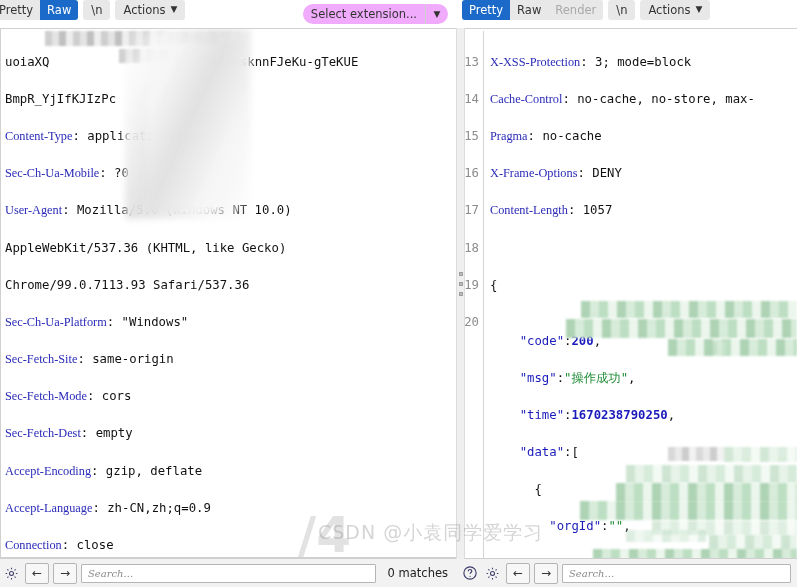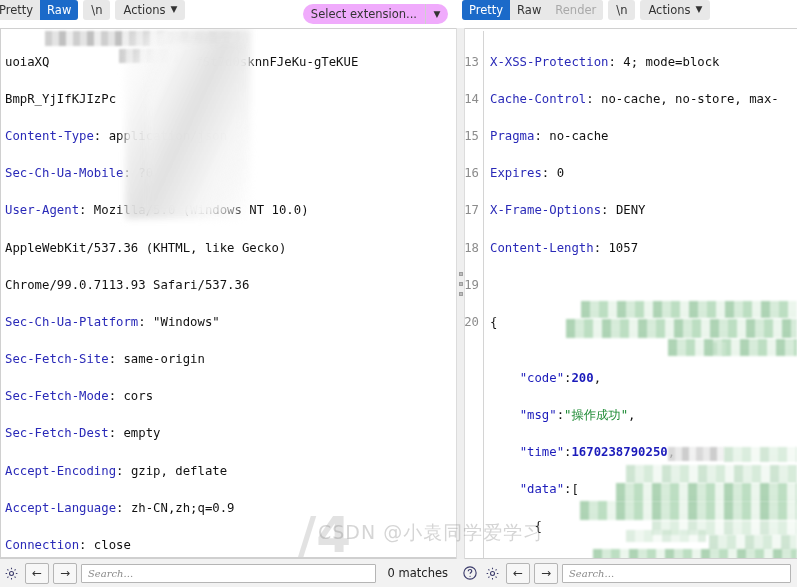--- a/index.html
+++ b/index.html
@@ -49,21 +49,21 @@
   .pane{position:relative;overflow:hidden;background:#fff;box-sizing:border-box;}
   .pane.left{width:456px;border:1px solid #d0d0d0;border-top:1px solid #d0d0d0;border-right:none;}
   .pane.right{width:341px;border-top:1px solid #d0d0d0;}
 
   .codewrap{position:relative;height:100%;overflow:hidden;}
   .code{
     font-family:"DejaVu Sans Mono","Liberation Mono",monospace;
     font-size:12.3px;line-height:18.6px;white-space:pre;
     color:#111;
   }
-  .code .hk{color:#2a2ab8;}     
+  .code .hk{color:#2a2ab8;font-family:Liberation Serif, serif;}     
   .code .hv{color:#111;}     
   .code .jp{color:#111;}        
   .code .rk{color:#1b1bbb;}     
   .code .rs{color:#1c8a33;}     
   .code .rn{color:#1b1bbb;font-weight:bold;}    
 
   .left-lines{padding:5px 0 0 4px;}
 
   
   .rpane-grid{display:flex;height:100%;}
@@ -217,24 +217,23 @@
 <div>15</div>
 <div>16</div>
 <div>17</div>
 <div>18</div>
 <div>19</div>
 <div>20</div>
         </div>
         <div class="gutter-rule"></div>
 
         <div class="code rcode">
-<div><span class="hk">X-XSS-Protection</span><span class="hv">: </span><span class="hv">4; mode=block</span></div>
+<div><span class="hk">X-XSS-Protection</span><span class="hv">: </span><span class="hv">3; mode=block</span></div>
 <div><span class="hk">Cache-Control</span><span class="hv">: </span><span class="hv">no-cache, no-store, max-</span></div>
 <div><span class="hk">Pragma</span><span class="hv">: </span><span class="hv">no-cache</span></div>
-<div><span class="hk">Expires</span><span class="hv">: </span><span class="hv">0</span></div>
 <div><span class="hk">X-Frame-Options</span><span class="hv">: </span><span class="hv">DENY</span></div>
 <div><span class="hk">Content-Length</span><span class="hv">: </span><span class="hv">1057</span></div>
 <div>&nbsp;</div>
 <div><span class="jp">{</span></div>
 
 <div>    <span class="rk">"code"</span><span class="jp">:</span><span class="rn">200</span><span class="jp">,</span></div>
 <div>    <span class="rk">"msg"</span><span class="jp">:</span><span class="rs">"操作成功"</span><span class="jp">,</span></div>
 <div>    <span class="rk">"time"</span><span class="jp">:</span><span class="rn">1670238790250</span><span class="jp">,</span></div>
 <div>    <span class="rk">"data"</span><span class="jp">:</span><span class="jp">[</span></div>
 <div>      <span class="jp">{</span></div>

